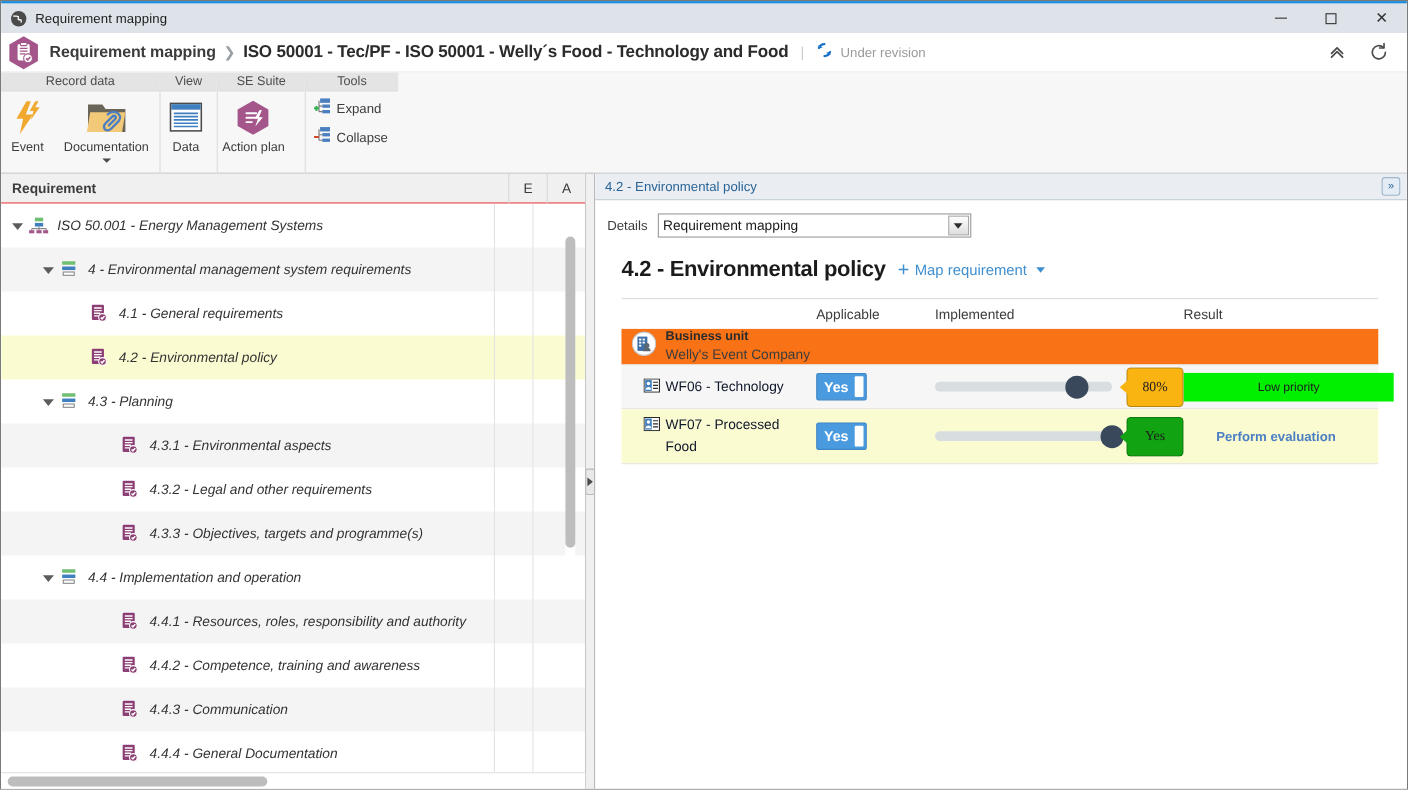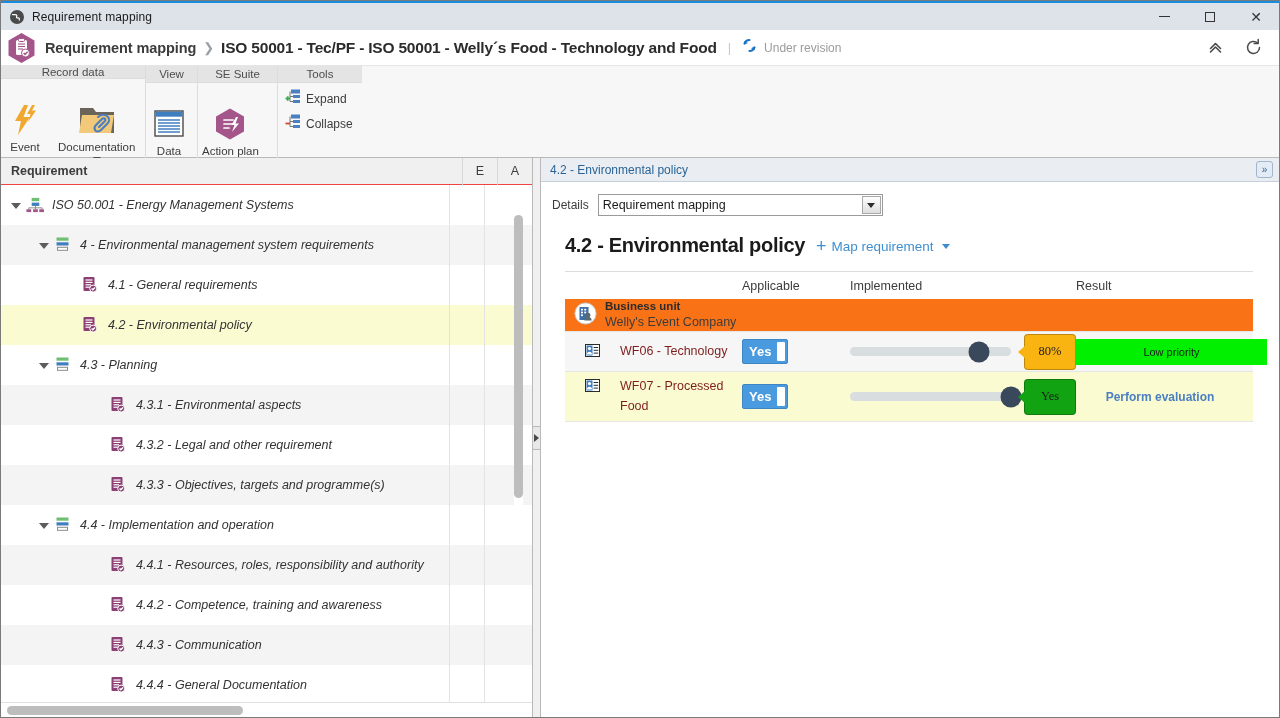--- a/index.html
+++ b/index.html
@@ -82,21 +82,21 @@
     border-right: 1px solid #dcdcdc;
     height: 92px;
   }
   .rgroup-title {
     height: 17px; background: #e4e4e4;
     font-size: 11.5px; color: #4d4d4d;
     display: flex; align-items: center; justify-content: center;
     border-bottom: 1px solid #dcdcdc;
     padding: 0 6px;
   }
-  .rgroup-body { flex: 1; display: flex; align-items: flex-start; padding-top: 21px; }
+  .rgroup-body { flex: 1; display: flex; align-items: flex-start; padding-top: 4px; }
   .rbtn {
     display: flex; flex-direction: column; align-items: center;
     padding: 2px 9px 0 9px; cursor: pointer; min-width: 46px;
   }
   .rbtn .ico { height: 36px; display: flex; align-items: center; justify-content: center; }
   .rbtn .lbl { font-size: 11.5px; color: #3c3c3c; margin-top: 3px; white-space: nowrap; }
   .caret-dn {
     width: 0; height: 0; border-left: 4px solid transparent; border-right: 4px solid transparent;
     border-top: 4px solid #4a4a4a; margin-top: 4px;
   }
@@ -237,21 +237,21 @@
   }
   .grow.bu { background: #f97316; min-height: 33px; border-bottom: 1px solid #e6e6e6; }
   .grow.alt { background: #f6f6f6; }
   .grow.selrow { background: #fbfbd2; min-height: 50px; }
 
   .bu-cell { display: flex; align-items: center; padding-left: 9px; }
   .bu-text { margin-left: 8px; line-height: 1.3; }
   .bu-t1 { font-size: 11.5px; color: #2b2b2b; font-weight: bold; }
   .bu-t2 { font-size: 12.5px; color: #3c3c3c; }
 
-  .item-name { font-size: 12.5px; color: #7f1d1d; padding-left: 20px; display: flex; align-items: flex-start; gap: 20px;}
+  .item-name { font-size: 12.5px; color: #0f172a; padding-left: 20px; display: flex; align-items: flex-start; gap: 5px;}
   .item-name .wrap { line-height: 1.55; }
 
   .toggle {
     width: 46px; height: 25px; background: #4a9ae0; border: 1px solid #3f86c4;
     border-radius: 2px; position: relative; display: flex; align-items: center;
     cursor: pointer;
   }
   .toggle span { font-size: 13px; color: #fff; font-weight: bold; padding-left: 6px; }
   .toggle i {
     position: absolute; right: 2px; top: 2px; width: 8px; height: 19px;
@@ -590,21 +590,21 @@
                 <g stroke="#fff" stroke-width="1.2">
                   <line x1="3.5" y1="4" x2="10.5" y2="4"></line>
                   <line x1="3.5" y1="6.4" x2="10.5" y2="6.4"></line>
                   <line x1="3.5" y1="8.8" x2="9" y2="8.8"></line>
                   <line x1="3.5" y1="11.2" x2="8" y2="11.2"></line>
                 </g>
                 <circle cx="11.2" cy="12.6" r="3.5" fill="#8c3f74" stroke="#fff" stroke-width="1"></circle>
                 <path d="M9.6 12.6 l1.2 1.2 l2.2-2.3" stroke="#fff" stroke-width="1.4" fill="none"></path>
               </svg>
             </span>
-            <span class="label">4.3.2 - Legal and other requirement</span>
+            <span class="label">4.3.2 - Legal and other requirements</span>
             <span class="cellE"></span>
             <span class="cellA"></span>
           </div>
           <div class="trow alt">
             <span style="width:94px;flex:0 0 94px"></span>
             <i class="twisty-spacer"></i>
             <span class="ticon">
               <svg width="16" height="17" viewBox="0 0 16 17">
                 <rect x="1.5" y="1" width="11" height="14" rx="1" fill="#8c3f74"></rect>
                 <g stroke="#fff" stroke-width="1.2">

